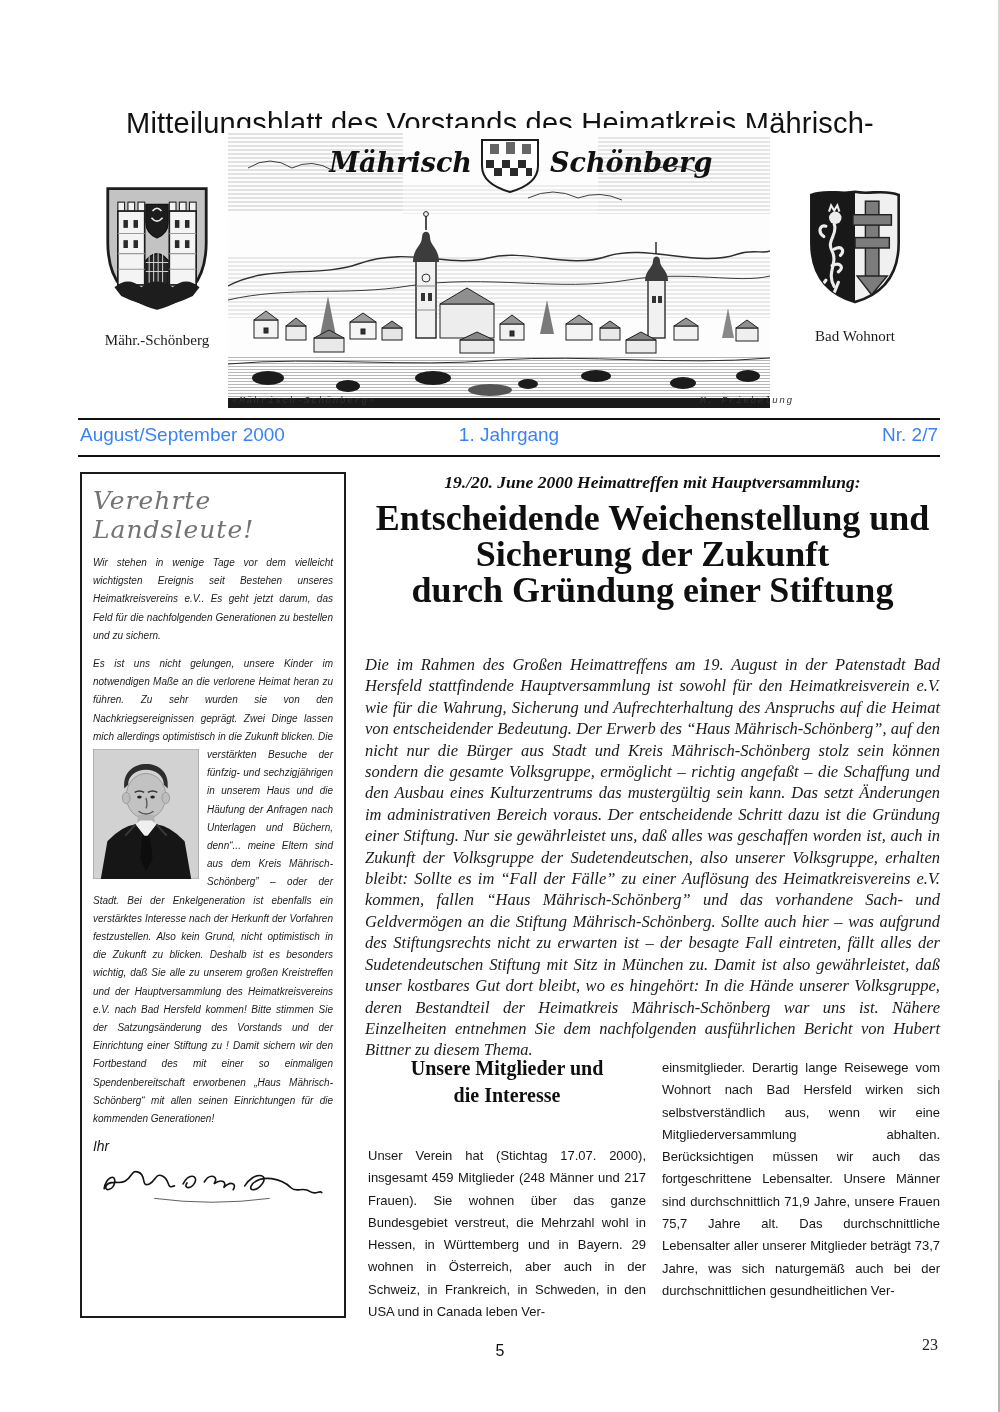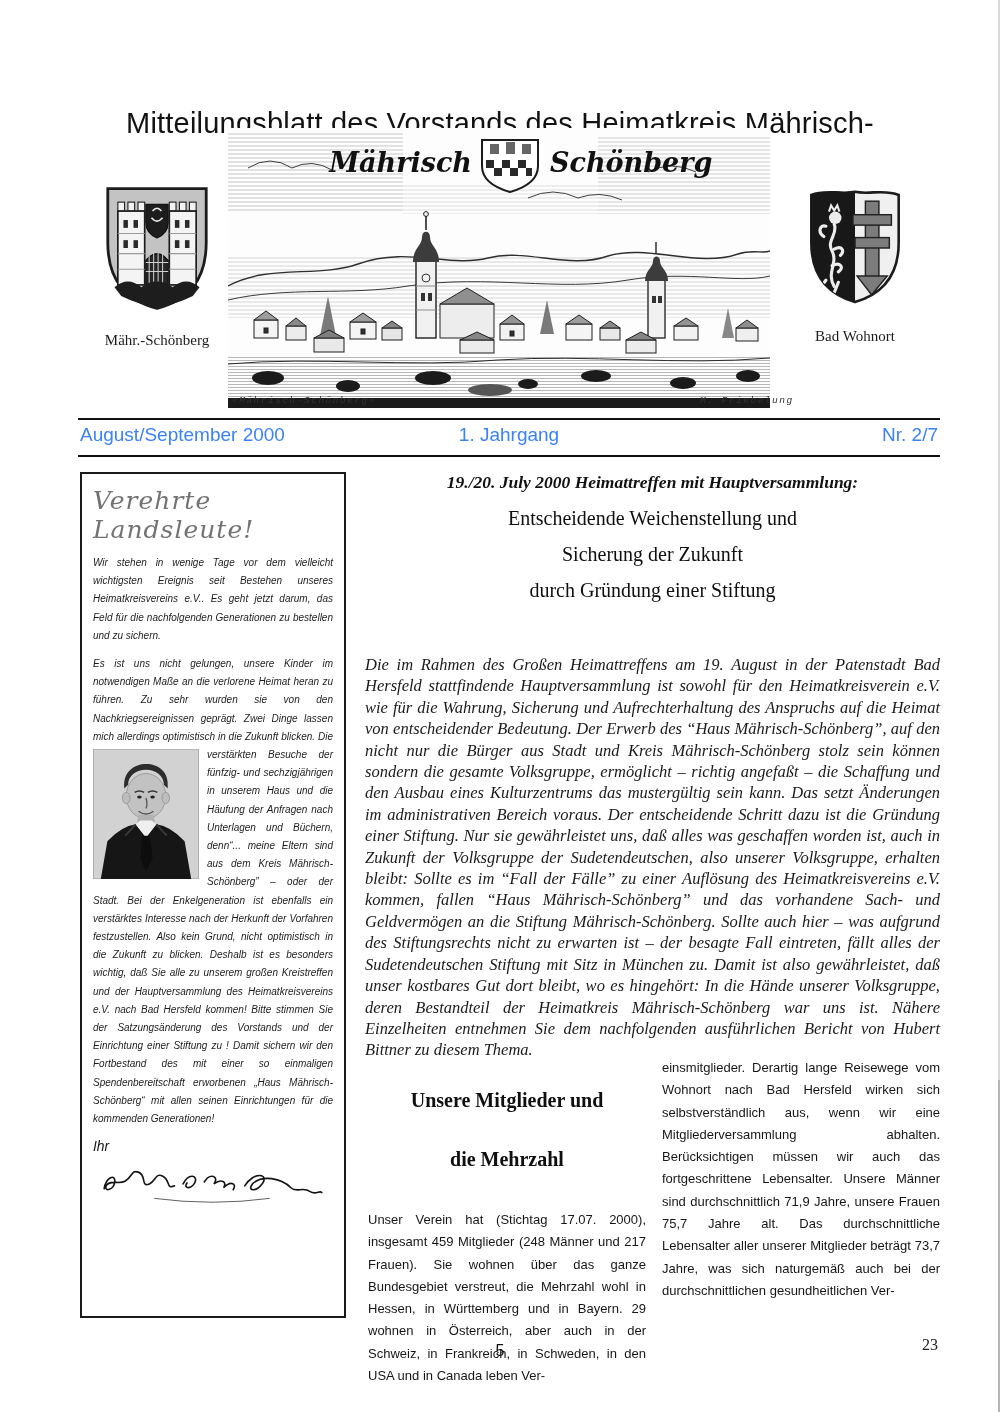--- a/index.html
+++ b/index.html
@@ -52,36 +52,36 @@
   }
   .closing-ihr{font-style:italic;font-size:13.9px;margin:2px 0 2px 0;}
   .signature{display:block;margin:2px 0 6px 0;}
   
   .main-col{position:absolute;left:365px;top:472px;width:575px;}
   .kicker{
     text-align:center;font-family:"Liberation Serif",serif;font-style:italic;
     font-weight:bold;font-size:17.5px;margin:0 0 6px 0;color:#111;
   }
   .headline{
-    text-align:center;font-family:"Liberation Serif",serif;font-weight:normal;
-    font-size:20px;line-height:36px;margin:7px;color:#0f0f0f;
+    text-align:center;font-family:"Liberation Serif",serif;font-weight:bold;
+    font-size:36px;line-height:36px;margin:7px;color:#0f0f0f;
   }
   .headline span{display:block;}
   .lead{
     margin:46px 0 0 0;font-family:"Liberation Serif",serif;font-style:italic;
     font-size:16.5px;line-height:21.4px;text-align:justify;color:#1a1a1a;
   }
   
   .members-left{position:absolute;left:368px;top:1055px;width:278px;}
   .members-right{position:absolute;left:662px;top:1055px;width:278px;}
   .section-heading{
     text-align:center;font-family:"Liberation Serif",serif;font-weight:bold;
     font-size:20px;line-height:27px;margin:0 0 0 0;color:#0f0f0f;
   }
-  .section-heading span{display:block;margin-top:32px;}
+  .section-heading span{display:block;}
   .col-body{
     margin:36px 0 0 0;font-size:13px;line-height:22.3px;text-align:justify;color:#161616;
   }
   .members-right .col-body{margin-top:2px;}
   
   .pageno-center{position:absolute;left:480px;top:1342px;width:40px;text-align:center;font-size:16px;color:#111;}
   .pageno-corner{position:absolute;right:62px;top:1336px;font-family:"Liberation Serif",serif;font-size:16px;color:#222;}
   
   .scan-edge{position:absolute;right:0;top:0;width:2px;height:1412px;background:#d7d7d7;}
   .scan-edge-dark{position:absolute;right:0;top:1080px;width:2px;height:332px;background:#b4b4b4;}
@@ -337,33 +337,33 @@
       <path d="M8,34 C10,22 20,18 19,27 C18,35 8,38 10,31 C14,24 24,30 30,26 C38,21 36,14 44,17 C52,20 46,33 55,29 C62,26 61,17 69,21 C77,25 72,35 81,31
                M90,29 C96,17 106,20 102,28 C98,35 90,34 94,28
                M112,27 C118,17 128,21 122,29 C130,23 136,27 132,33 C140,25 146,29 142,35
                M154,31 C164,15 180,19 172,29 C166,37 156,37 162,29 C172,19 192,23 202,33 C208,39 214,31 222,37 C228,41 232,35 234,38" fill="none" stroke="#141414" stroke-width="1.7" stroke-linecap="round"></path>
       <path d="M60,44 q60,8 120,0" fill="none" stroke="#141414" stroke-width="1" opacity="0.7"></path>
     </svg>
 
   </div>
 
   <div class="main-col">
-    <div class="kicker">19./20. July 2000 Heimattreffen mit Hauptversammlung:</div>
+    <div class="kicker">19./20. June 2000 Heimattreffen mit Hauptversammlung:</div>
     <h2 class="headline">
       <span>Entscheidende Weichenstellung und</span>
       <span>Sicherung der Zukunft</span>
       <span>durch Gründung einer Stiftung</span>
     </h2>
     <p class="lead">Die im Rahmen des Großen Heimattreffens am 19. August in der Patenstadt Bad Hersfeld stattfindende Hauptversammlung ist sowohl für den Heimatkreisverein e.V. wie für die Wahrung, Sicherung und Aufrechterhaltung des Anspruchs auf die Heimat von entscheidender Bedeutung. Der Erwerb des “Haus Mährisch-Schönberg”, auf den nicht nur die Bürger aus Stadt und Kreis Mährisch-Schönberg stolz sein können sondern die gesamte Volksgruppe, ermöglicht – richtig angefaßt – die Schaffung und den Ausbau eines Kulturzentrums das mustergültig sein kann. Das setzt Änderungen im administrativen Bereich voraus. Der entscheidende Schritt dazu ist die Gründung einer Stiftung. Nur sie gewährleistet uns, daß alles was geschaffen worden ist, auch in Zukunft der Volksgruppe der Sudetendeutschen, also unserer Volksgruppe, erhalten bleibt: Sollte es im “Fall der Fälle” zu einer Auflösung des Heimatkreisvereins e.V. kommen, fallen “Haus Mährisch-Schönberg” und das vorhandene Sach- und Geldvermögen an die Stiftung Mährisch-Schönberg. Sollte auch hier – was aufgrund des Stiftungsrechts nicht zu erwarten ist – der besagte Fall eintreten, fällt alles der Sudetendeutschen Stiftung mit Sitz in München zu. Damit ist also gewährleistet, daß unser kostbares Gut dort bleibt, wo es hingehört: In die Hände unserer Volksgruppe, deren Bestandteil der Heimatkreis Mährisch-Schönberg war uns ist. Nähere Einzelheiten entnehmen Sie dem nachfolgenden ausführlichen Bericht von Hubert Bittner zu diesem Thema.</p>
   </div>
 
   <div class="members-left">
     <h3 class="section-heading">
       <span>Unsere Mitglieder und</span>
-      <span>die Mehrzahl</span>
+      <span>die Interesse</span>
     </h3>
     <p class="col-body">Unser Verein hat (Stichtag 17.07. 2000), insgesamt 459 Mitglieder (248 Männer und 217 Frauen). Sie wohnen über das ganze Bundesgebiet verstreut, die Mehrzahl wohl in Hessen, in Württemberg und in Bayern. 29 wohnen in Österreich, aber auch in der Schweiz, in Frankreich, in Schweden, in den USA und in Canada leben Ver-</p>
   </div>
   <div class="members-right">
     <p class="col-body">einsmitglieder. Derartig lange Reisewege vom Wohnort nach Bad Hersfeld wirken sich selbstverständlich aus, wenn wir eine Mitgliederversammlung abhalten. Berücksichtigen müssen wir auch das fortgeschrittene Lebensalter. Unsere Männer sind durchschnittlich 71,9 Jahre,  unsere Frauen 75,7 Jahre alt. Das durchschnittliche Lebensalter aller unserer Mitglieder beträgt  73,7 Jahre, was sich naturgemäß auch bei der durchschnittlichen gesundheitlichen Ver-</p>
   </div>
 
   <div class="pageno-center">5</div>
   <div class="pageno-corner">23</div>
 

